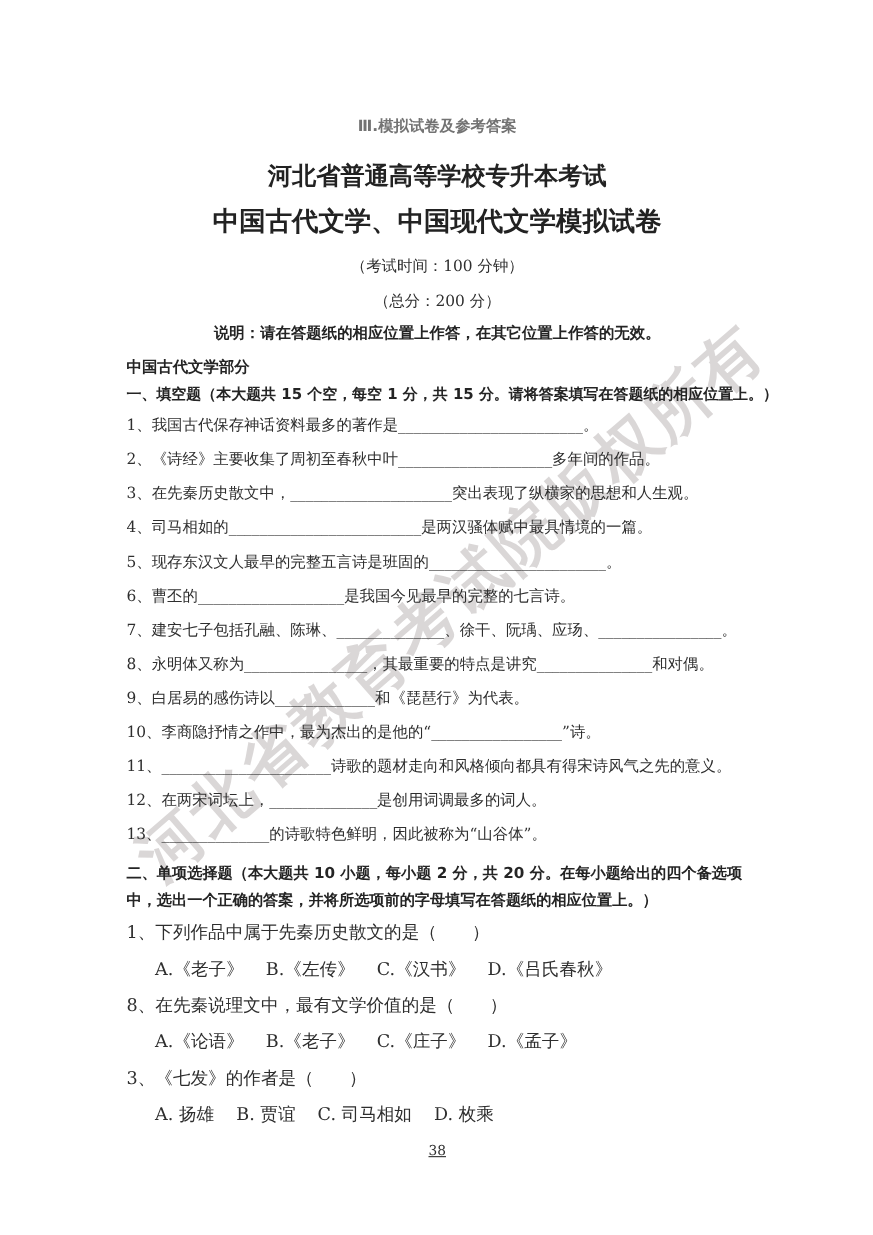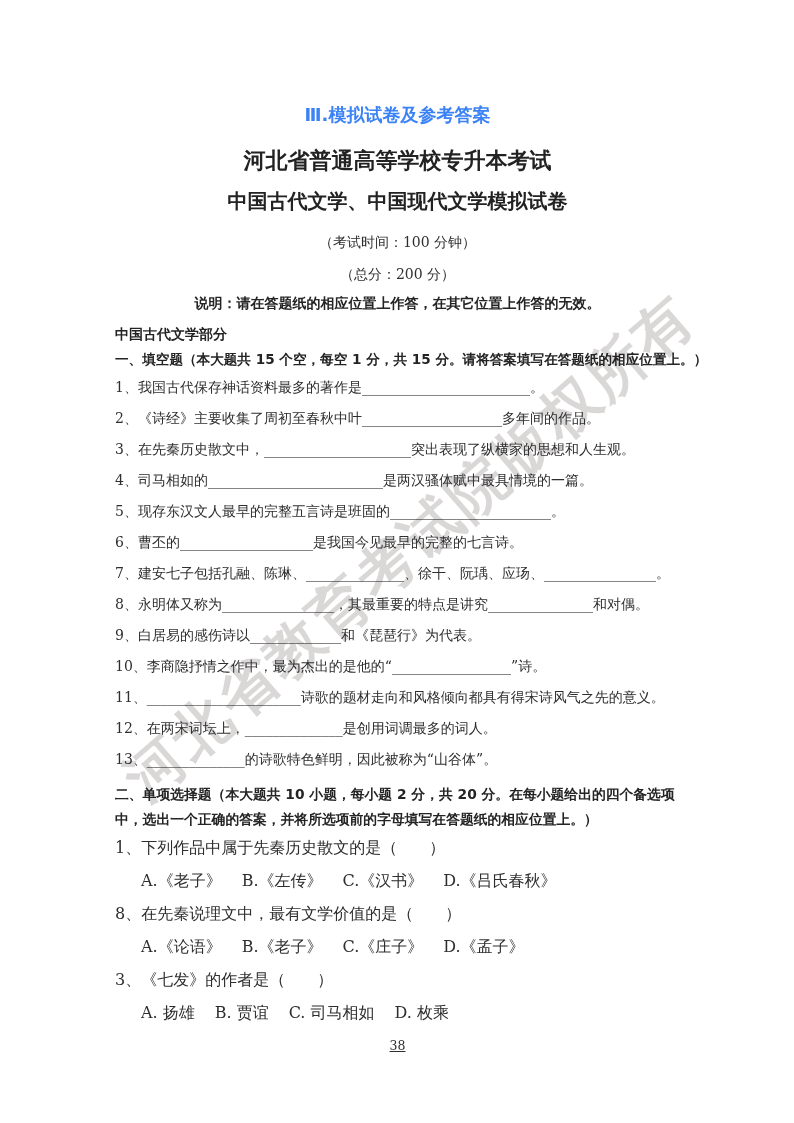--- a/index.html
+++ b/index.html
@@ -30,39 +30,39 @@
   .content {
     position: relative;
     z-index: 2;
     padding: 103px 114px 0 115px;
   }
   .t1 {
     margin: 0 0 21px 0;
     text-align: center;
     font-family: "DejaVu Sans", sans-serif;
     font-weight: 700;
-    font-size: 18px;
+    font-size: 14px;
     line-height: 24px;
-    color: #3b82f6;
+    color: #737373;
   }
   .t2 {
     margin: 0 0 16px 0;
     text-align: center;
     font-family: "DejaVu Sans", sans-serif;
     font-weight: 700;
     font-size: 22px;
     line-height: 25px;
     color: #222;
   }
   .t3 {
     margin: 0 0 20px 0;
     text-align: center;
     font-family: "DejaVu Sans", sans-serif;
     font-weight: 700;
-    font-size: 20px;
+    font-size: 24px;
     line-height: 25px;
     color: #222;
   }
   .note {
     text-align: center;
     font-size: 14px;
     line-height: 16px;
     margin: 0 0 16px 0;
   }
   .note.last { margin-bottom: 13px; }

